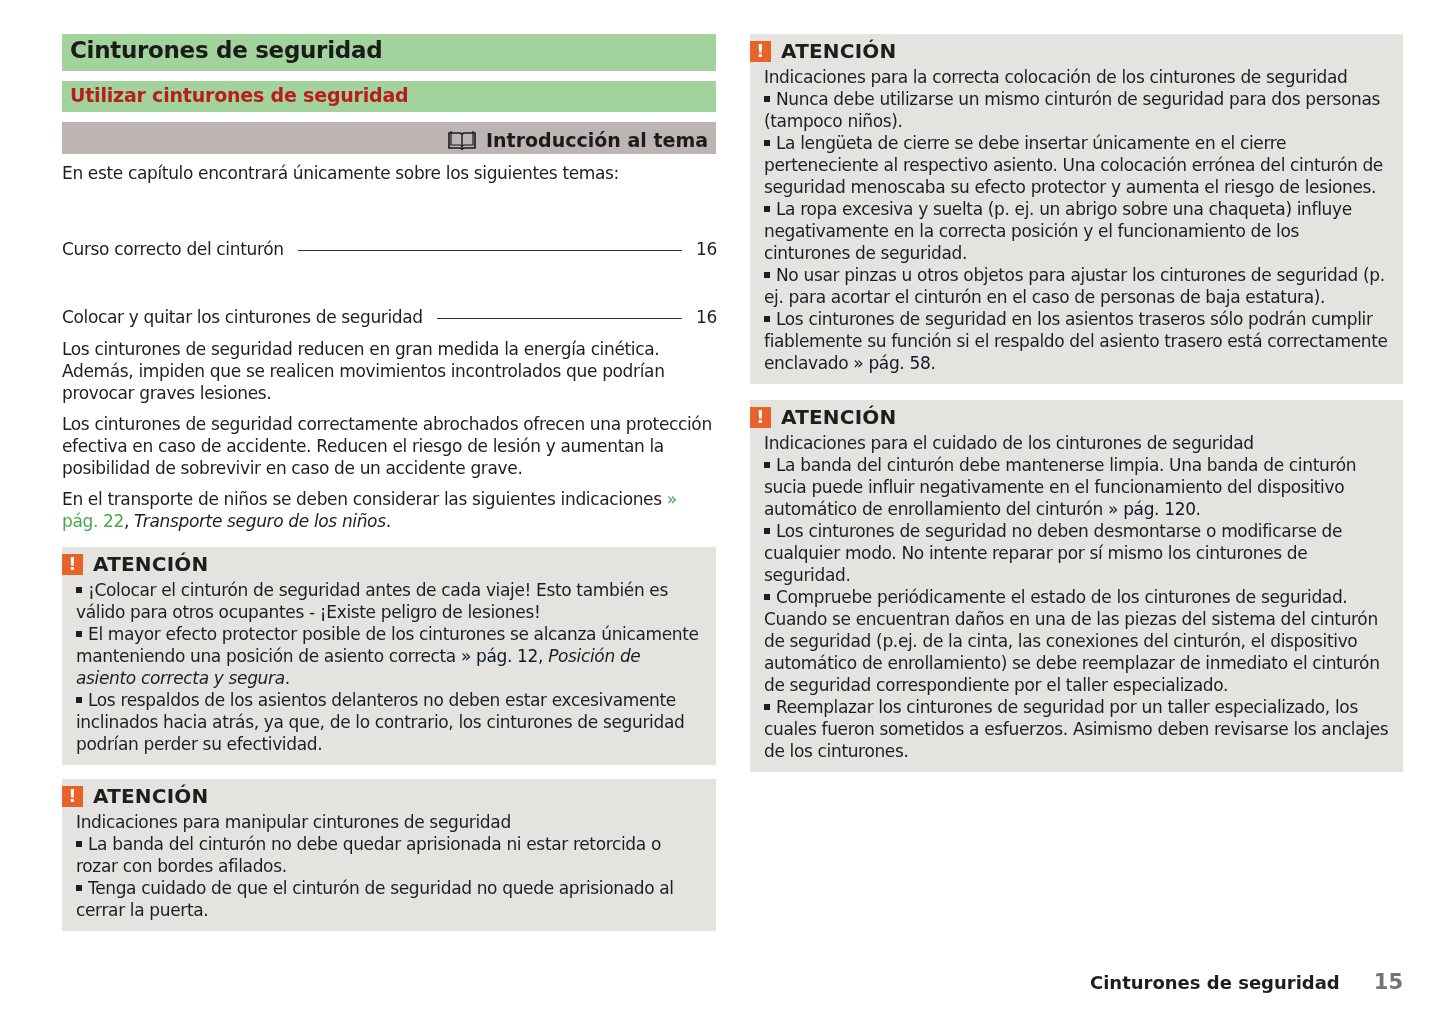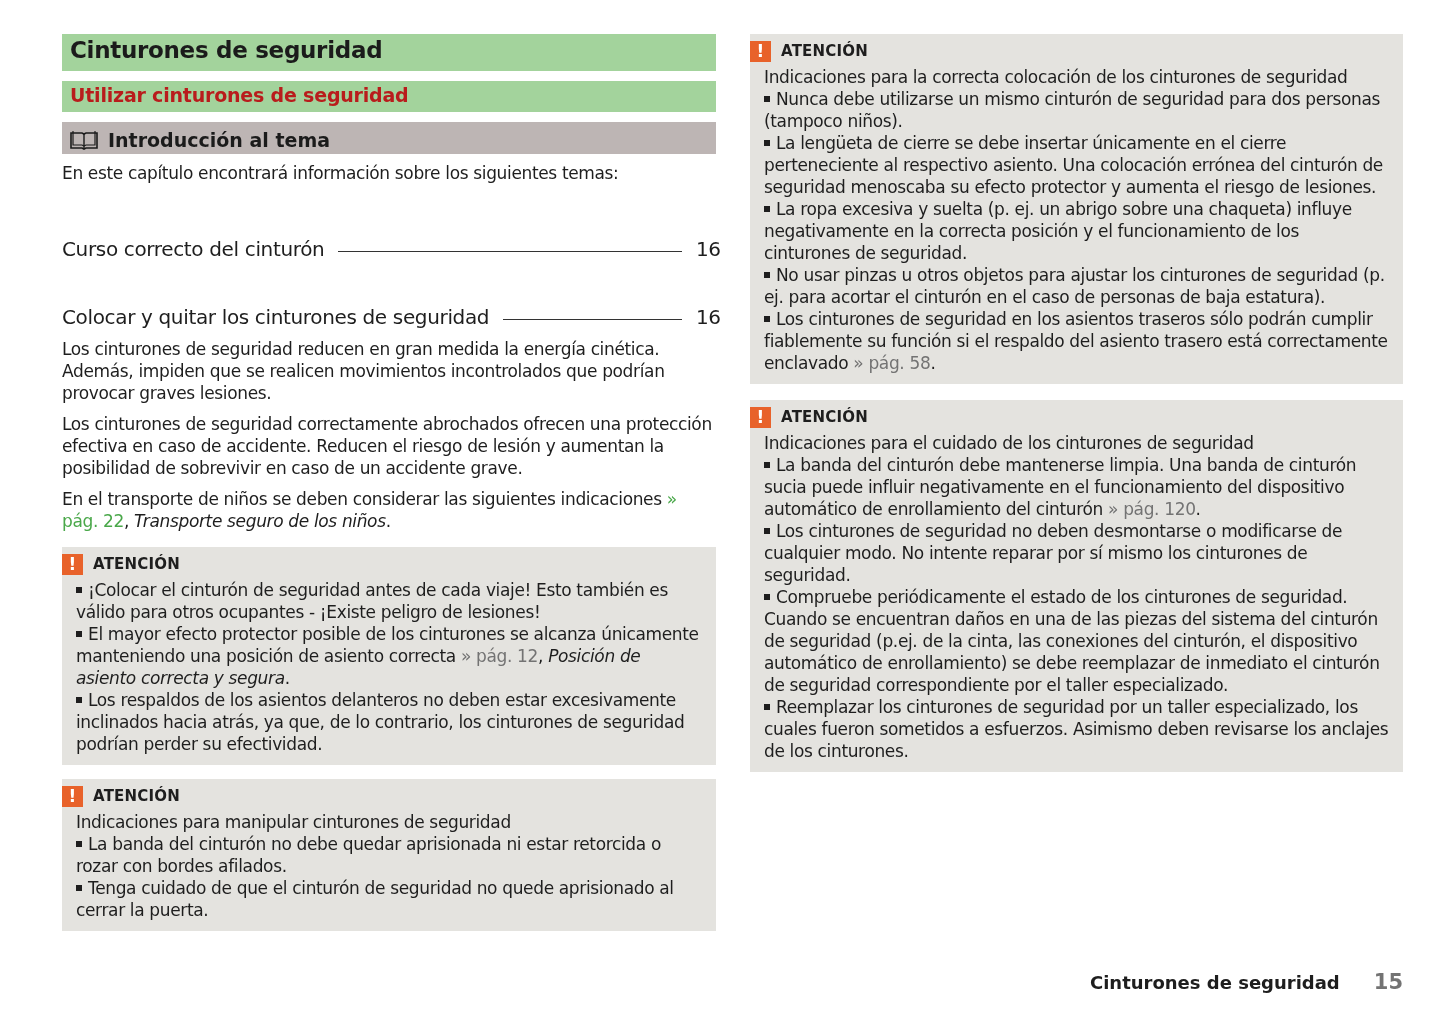--- a/index.html
+++ b/index.html
@@ -19,45 +19,46 @@
   .h2 {
     background: #a3d39c; height: 31px; box-sizing: border-box;
     padding: 3px 8px 0 8px; font-size: 19px; font-weight: bold;
     color: #b91c1c; letter-spacing: -0.2px; margin-bottom: 10px;
   }
   .h3 {
     background: #bdb5b4; height: 32px; box-sizing: border-box;
     padding: 4px 8px 0 8px; font-size: 19px; font-weight: bold;
     color: #1b1b1b; display: flex; align-items: center; gap: 10px;
     margin-bottom: 8px;
+    justify-content: flex-end;
   }
   .book-icon { display: inline-block; width: 28px; height: 20px; }
 
   .p { font-size: 17px; line-height: 22px; margin: 0 0 9px 0; letter-spacing: -0.35px; }
   .toc { margin-bottom: 9px; }
-  .toc-row { display: flex; align-items: baseline; font-size: 20px; line-height: 24px; letter-spacing: -0.35px; }
+  .toc-row { display: flex; align-items: baseline; font-size: 17px; line-height: 24px; letter-spacing: -0.35px; }
   .toc-label { white-space: nowrap; }
   .toc-leader { flex: 1; border-bottom: 1px solid #333; margin: 0 14px 0 14px; position: relative; top: -4px; }
   .toc-page { width: 20px; text-align: right; margin-top: 44px; }
 
   .xref-green { color: #4aa84a; }
-  .xref-orange { color: #737373; }
+  .xref-orange { color: #0f172a; }
   .it { font-style: italic; }
 
   .warn {
     background: #e4e3df; padding: 4px 14px 10px 14px; margin-bottom: 14px;
     box-sizing: border-box;
   }
   .warn-head { display: flex; align-items: center; margin-left: -14px; height: 26px; margin-bottom: 2px; }
   .warn-icon {
     width: 21px; height: 21px; background: #e8622a; color: #fff;
     font-weight: bold; font-size: 17px; line-height: 21px; text-align: center;
     margin-right: 10px;
   }
-  .warn-title { font-size: 15px; font-weight: bold; letter-spacing: 0.2px; text-align: center; }
+  .warn-title { font-size: 20px; font-weight: bold; letter-spacing: 0.2px; text-align: center; }
   .warn-text { font-size: 17px; line-height: 22px; letter-spacing: -0.35px; }
   .bullet { display: inline-block; width: 6px; height: 6px; background: #1e1e1e; margin-right: 6px; position: relative; top: -3px; }
 
   .footer { position: absolute; right: 42px; top: 970px; display: flex; align-items: baseline; gap: 34px; }
   .footer-title { font-size: 18px; font-weight: bold; color: #1e1e1e; }
   .footer-page { font-size: 21px; font-weight: bold; color: #737373; }
 </style>
 </head>
 <body>
 
@@ -67,21 +68,21 @@
   <div class="h3">
     <svg class="book-icon" viewBox="0 0 28 20">
       <path d="M1 3 L1 18 L12 18 L14 19 L16 18 L27 18 L27 3 L16 3 L14 4 L12 3 Z" fill="none" stroke="#1b1b1b" stroke-width="1.6"></path>
       <line x1="14" y1="4" x2="14" y2="19" stroke="#1b1b1b" stroke-width="1.4"></line>
       <path d="M3 1 L3 15 L12 15 L14 16" fill="none" stroke="#1b1b1b" stroke-width="1.2"></path>
       <path d="M25 1 L25 15 L16 15 L14 16" fill="none" stroke="#1b1b1b" stroke-width="1.2"></path>
     </svg>
     <span>Introducción al tema</span>
   </div>
 
-  <p class="p">En este capítulo encontrará información sobre los siguientes temas:</p>
+  <p class="p">En este capítulo encontrará únicamente sobre los siguientes temas:</p>
 
   <div class="toc">
     <div class="toc-row">
       <span class="toc-label">Curso correcto del cinturón</span>
       <span class="toc-leader"></span>
       <span class="toc-page">16</span>
     </div>
     <div class="toc-row">
       <span class="toc-label">Colocar y quitar los cinturones de seguridad</span>
       <span class="toc-leader"></span>

